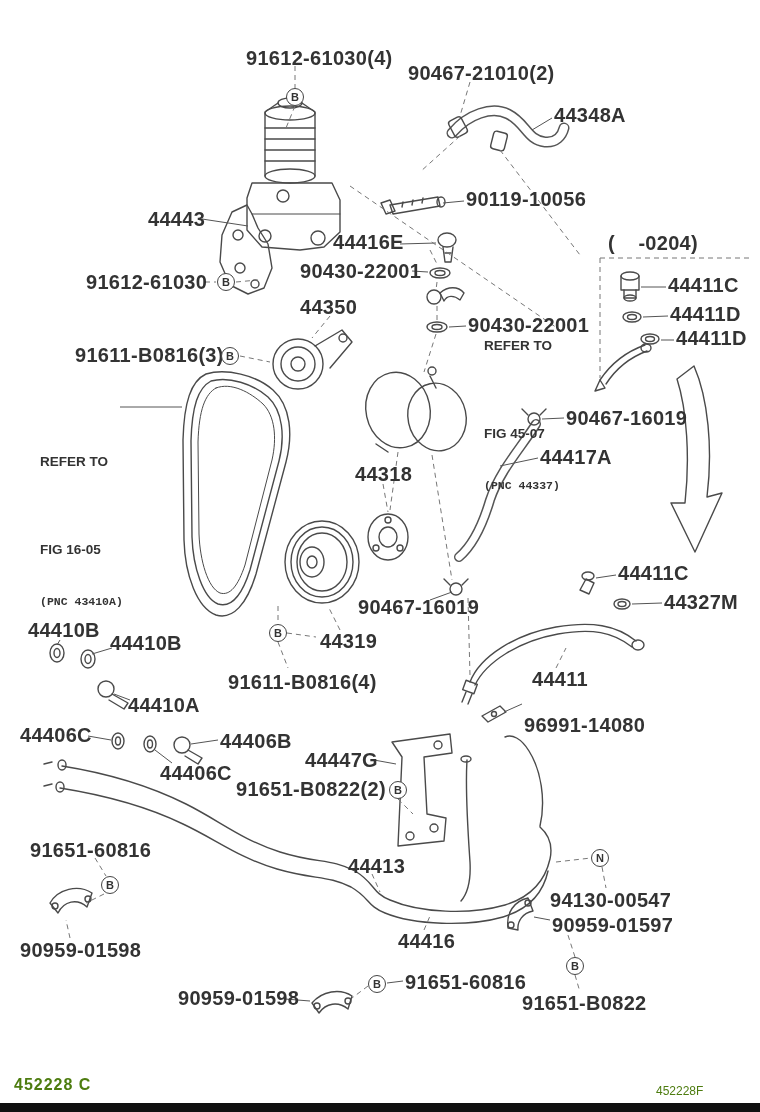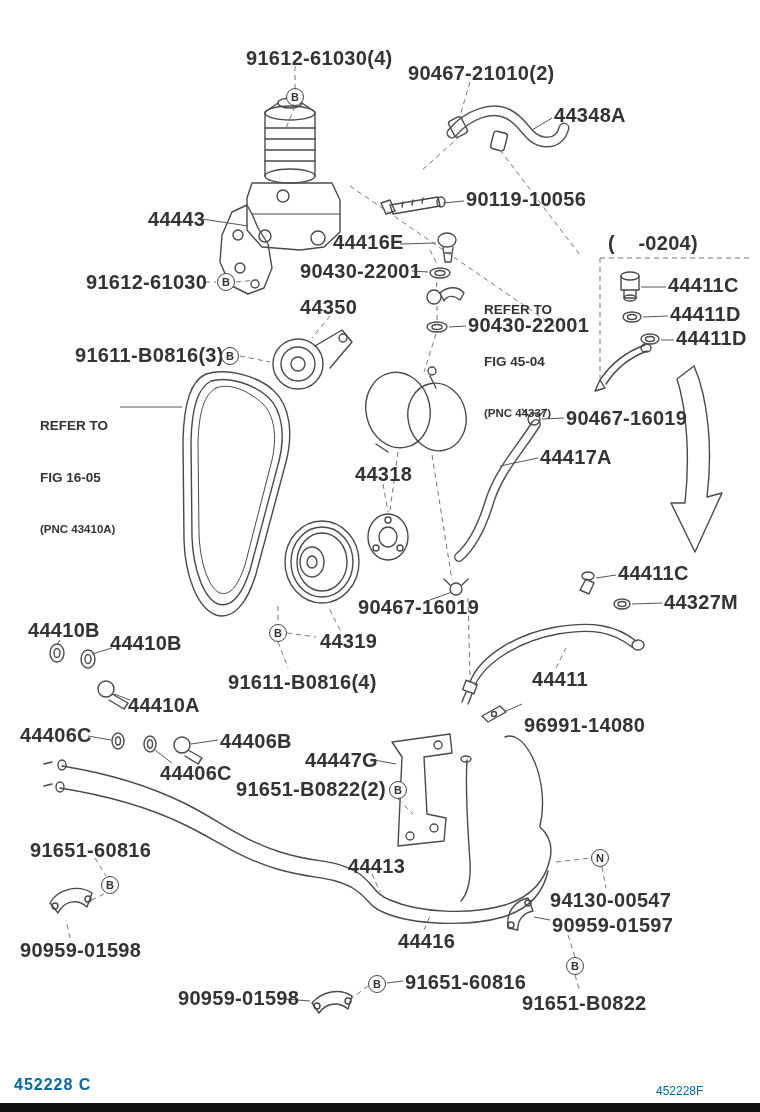--- a/index.html
+++ b/index.html
@@ -12,23 +12,23 @@
   .lbl {
     position:absolute; font-size:20px; font-weight:700; color:#333;
     letter-spacing:.3px; white-space:pre; line-height:18px;
   }
   .callout {
     position:absolute; width:18px; height:18px; border:1.6px solid #444;
     border-radius:50%; color:#333; font-size:11px; font-weight:700;
     display:flex; align-items:center; justify-content:center; background:#fff;
   }
   .refer { position:absolute; color:#333; font-weight:700; white-space:pre; }
-  .refer .r1,.refer .r2 { font-size:13.5px; line-height:16px; }
-  .refer .r3 { font-size:11.5px; line-height:15px; }
-  .footer-code { position:absolute; color:#0369a1; }
+  .refer .r1,.refer .r2 { font-size:13.5px; line-height:16px;margin-top:36px; }
+  .refer .r3 { font-size:11.5px; line-height:15px;font-family:Liberation Mono, monospace; }
+  .footer-code { position:absolute; color:#4d7c0f; }
   #footer-left  { left:14px;  top:1076px; font-size:16px; font-weight:700; letter-spacing:1px; }
   #footer-right { left:656px; top:1084px; font-size:12px; font-weight:400;text-align:center; }
   .bottombar { position:absolute; left:0; right:0; bottom:0; height:9px; background:#101010; }
 </style>
 </head>
 <body>
 
 <div id="stage">
 
   <svg class="art" width="760" height="1112" viewBox="0 0 760 1112">
@@ -348,21 +348,21 @@
   <div class="lbl" style="left:550px;top:891px">94130-00547</div>
   <div class="lbl" style="left:552px;top:916px">90959-01597</div>
   <div class="lbl" style="left:20px;top:941px">90959-01598</div>
   <div class="lbl" style="left:398px;top:932px">44416</div>
   <div class="lbl" style="left:178px;top:989px">90959-01598</div>
   <div class="lbl" style="left:405px;top:973px">91651-60816</div>
   <div class="lbl" style="left:522px;top:994px">91651-B0822</div>
 
   <div class="refer" style="left:484px;top:266px">
     <div class="r1">REFER TO</div>
-    <div class="r2">FIG 45-04</div>
+    <div class="r2">FIG 45-07</div>
     <div class="r3">(PNC 44337)</div>
   </div>
   <div class="refer" style="left:40px;top:382px">
     <div class="r1">REFER TO</div>
     <div class="r2">FIG 16-05</div>
     <div class="r3">(PNC 43410A)</div>
   </div>
 
   <div class="callout" style="left:286px;top:88px">B</div>
   <div class="callout" style="left:217px;top:273px">B</div>

